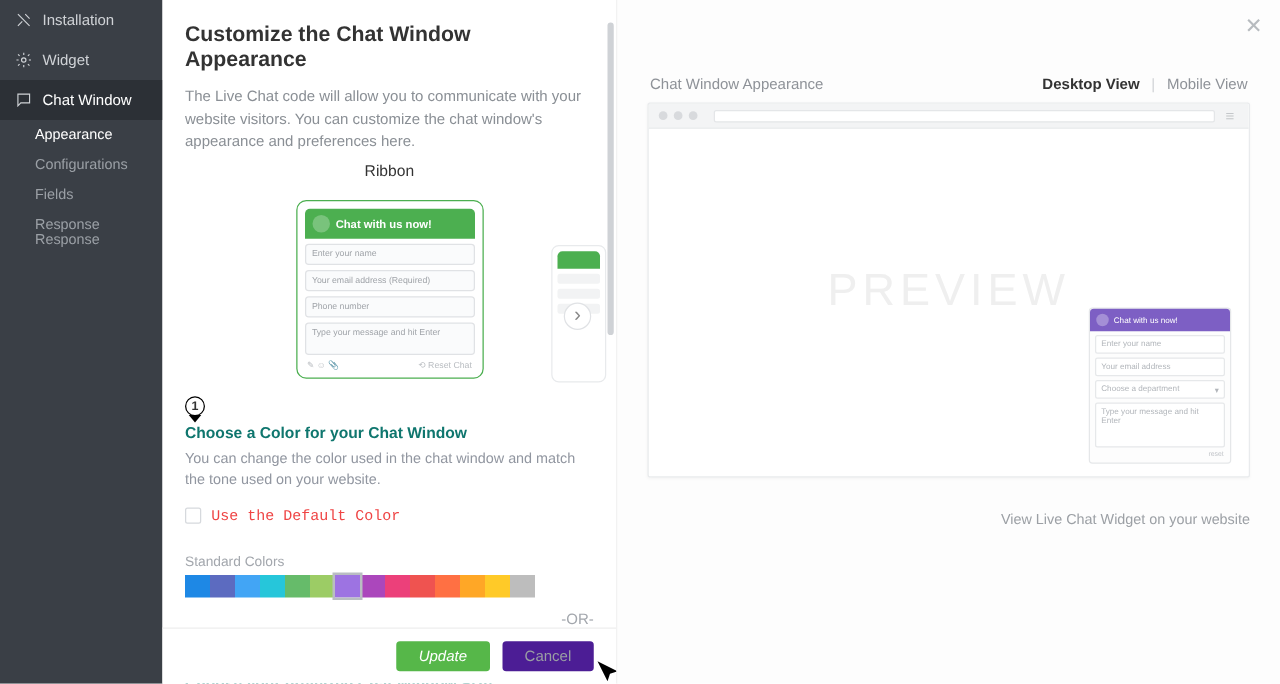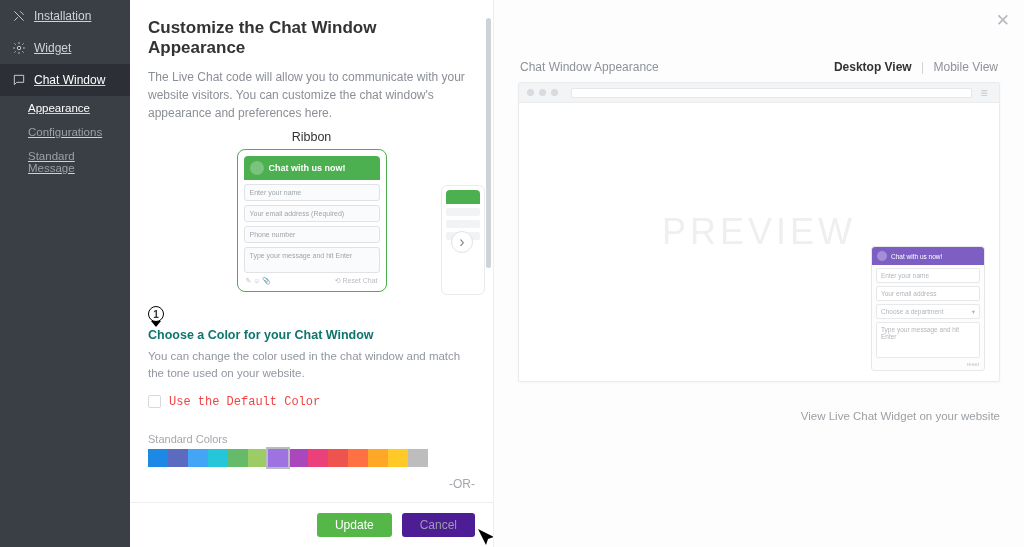--- a/index.html
+++ b/index.html
@@ -1,33 +1,33 @@
 <!DOCTYPE html>
 <html><head>
 <meta charset="utf-8">
 <style>
   * { box-sizing: border-box; margin: 0; padding: 0; font-family: -apple-system, BlinkMacSystemFont, "Segoe UI", Helvetica, Arial, sans-serif; }
   html, body { width: 1024px; height: 547px; overflow: hidden; background:#fff; color:#333; }
   .app { display:flex; width:100%; height:100%; }
 
   
-  .sidebar { width:130px; background:#3a3f46; color:#cfd2d6; flex:none; font-size:12px;text-decoration:underline; }
+  .sidebar { width:130px; background:#3a3f46; color:#cfd2d6; flex:none; font-size:12px; }
   .sb-item { display:flex; align-items:center; gap:8px; padding:9px 12px; cursor:pointer; color:#cfd2d6;}
   .sb-item.active { background:#2c3036; color:#fff;}
   .sb-sub { padding:6px 12px 6px 28px; color:#9ba0a6; font-size:11.5px; cursor:pointer;}
   .sb-sub.active { color:#fff;}
   .ic { width:14px; height:14px; display:inline-block; }
   .ic svg { width:14px; height:14px; stroke:#cfd2d6; fill:none; stroke-width:1.6; }
 
   
   .main { flex:1; display:flex; position:relative; background:#fff;}
   .settings { width:364px; border-right:1px solid #eee; padding:18px 18px 0 18px; position:relative; height:100%; overflow:hidden;}
   .settings h1 { font-size:17px; font-weight:600; color:#333; margin-bottom:10px;}
   .settings .intro { font-size:12px; color:#8a8f95; line-height:1.5; margin-bottom:8px;}
-  .ribbon-label { text-align:center; font-size:12.5px; color:#333; margin-bottom:5px;}
+  .ribbon-label { text-align:center; font-size:12.5px; color:#333; margin-bottom:16px;}
   .ribbon-wrap { display:flex; justify-content:center; align-items:center; position:relative;}
   .ribbon-card { width:150px; border:1.5px solid #4caf50; border-radius:8px; padding:6px; background:#fff;}
   .ribbon-head { background:#4caf50; color:#fff; border-radius:4px 4px 0 0; padding:5px 6px; display:flex; align-items:center; gap:5px; font-size:9px; font-weight:600;}
   .ribbon-head .bubble { width:14px; height:14px; border-radius:50%; background:rgba(255,255,255,0.25); display:inline-block;}
   .rb-input { border:1px solid #e0e2e5; border-radius:3px; padding:4px 5px; font-size:7px; color:#a0a4a9; margin-top:4px; background:#fafbfc;}
   .rb-text { height:26px;}
   .rb-foot { display:flex; justify-content:space-between; font-size:7px; color:#b8bcc0; padding:4px 2px 0 2px;}
   .partial { position:absolute; right:-10px; top:36px; width:44px; height:110px; border:1px solid #e8eaec; border-radius:6px; background:#fff; overflow:hidden;}
   .partial .pbar { height:14px; background:#4caf50; border-radius:4px 4px 0 0; margin:4px 4px 0 4px;}
   .partial .pln { height:8px; background:#f2f3f4; margin:4px 4px 0 4px; border-radius:2px;}
@@ -45,21 +45,21 @@
   .sw { width:20px; height:18px; cursor:pointer;}
   .sw.sel { outline:2px solid #b9bdc2; outline-offset:0px; position:relative; z-index:1;}
   .or { text-align:right; font-size:12px; color:#a3a7ad; margin-top:10px;}
   .pick-row { display:flex; align-items:center; gap:8px; font-size:11.5px; color:#8d9197; margin-top:10px;}
   .pick-sw { width:18px; height:16px; background:#9D73E2;}
 
   .scrollbar { position:absolute; top:18px; right:2px; width:5px; height:250px; background:#cfd2d6; border-radius:3px;}
 
   .footer { position:absolute; left:0; bottom:0; width:100%; border-top:1px solid #eee; background:#fff; padding:10px 18px; display:flex; justify-content:flex-end; gap:10px;}
   .btn { font-size:12px; padding:5px 18px; border-radius:3px; border:none; cursor:pointer;}
-  .btn-primary { background:#56b749; color:#fff;}
+  .btn-primary { background:#56b749; color:#fff;font-style:italic;}
   .btn-secondary { background:#4c1d95; color:#9a9ea4;}
   .cursor-img { position:absolute; left:346px; bottom:-2px; }
 
   
   .preview-pane { flex:1; position:relative; padding:18px 24px 16px 24px; background:#fdfdfd;}
   .close-x { position:absolute; top:10px; right:14px; color:#b7bbbf; font-size:17px; cursor:pointer;}
   .pv-head { display:flex; justify-content:space-between; font-size:12px; color:#8e9298; margin-top:42px; padding:0 2px 8px 2px;}
   .pv-tabs span { cursor:pointer;}
   .pv-tabs span:first-child { color:#333; font-weight:600;}
   .pv-tabs .sep { margin:0 6px; color:#d0d3d6; font-weight:400;}
@@ -101,21 +101,22 @@
       <span>Widget</span>
     </div>
     <div class="sb-item active">
       <span class="ic"><svg viewBox="0 0 24 24">
             <path d="M4 4h16v12H8l-4 4z"></path>
           </svg></span>
       <span>Chat Window</span>
     </div>
     <div class="sb-sub active">Appearance</div>
     <div class="sb-sub">Configurations</div>
-    <div class="sb-sub">Standard Message</div>
+    <div class="sb-sub">Fields</div>
+    <div class="sb-sub">Response Response</div>
   </div>
 
   <div class="main">
 
     <div class="settings">
       <div class="scrollbar"></div>
       <h1>Customize the Chat Window Appearance</h1>
       <p class="intro">The Live Chat code will allow you to communicate with your website visitors. You can customize the chat window's appearance and preferences here.</p>
 
       <div class="ribbon-label">Ribbon</div>

